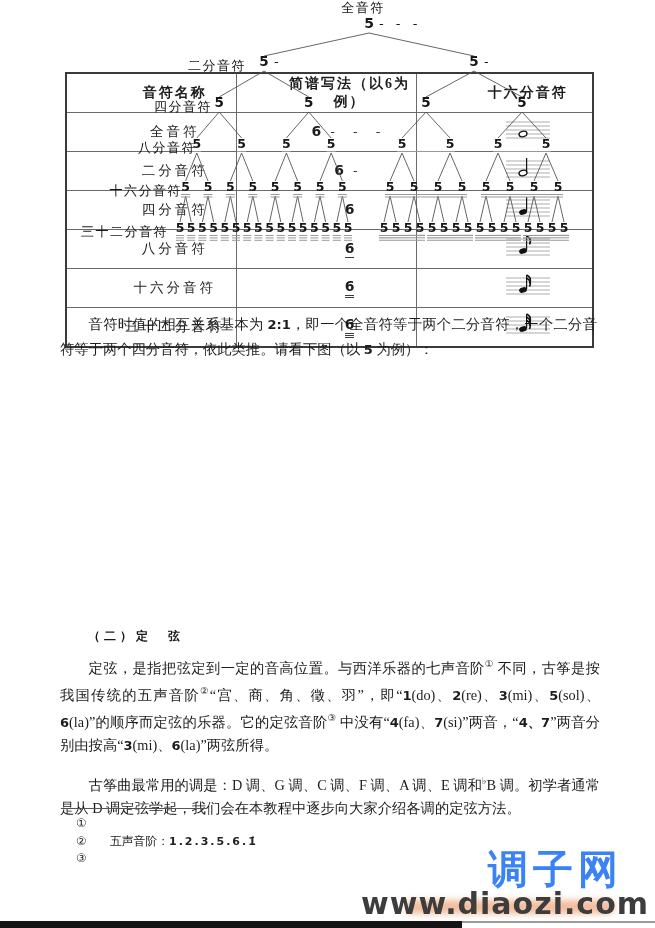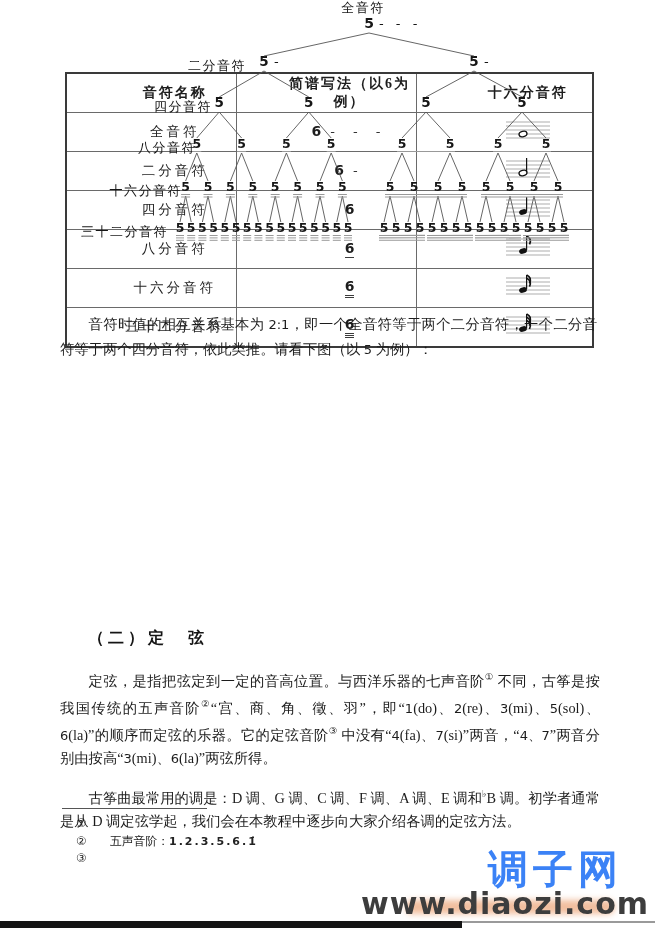--- a/index.html
+++ b/index.html
@@ -15,28 +15,28 @@
   .note-name{letter-spacing:3px;}
   .jp{display:inline-flex;align-items:flex-start;}
   .jpnum{display:inline-flex;flex-direction:column;align-items:center;}
   .jpnum .digit{font-family:"DejaVu Sans",sans-serif;font-weight:bold;font-size:14px;line-height:15px;}
   .jpnum i.ul{display:block;width:9px;height:1px;background:#3c3c3c;margin-top:1px;}
   .jp-dash{font-family:"DejaVu Sans",sans-serif;font-size:13px;color:#333;margin-left:9px;
            letter-spacing:7px;line-height:15px;}
   
   .para{position:absolute;text-align:justify;font-size:14.3px;line-height:25px;color:#1c1c1c;}
   .indent{text-indent:2em;}
-  .para b{font-family:"DejaVu Sans",sans-serif;font-weight:normal;font-size:13px;}
+  .para b{font-family:"DejaVu Sans",sans-serif;font-weight:bold;font-size:13px;}
   .para sup{font-size:9.5px;vertical-align:6px;letter-spacing:0;}
   #para1{left:60px;top:312px;width:537px;}
   
   #tree-svg{position:absolute;left:0;top:0;}
   
   #sec2{position:absolute;left:60px;top:628px;width:540px;}
-  #sec2 h3{margin:0 0 17px 28px;font-size:16px;letter-spacing:4px;color:#151515;}
+  #sec2 h3{margin:0 0 8px 28px;font-size:12px;letter-spacing:4px;color:#151515;}
   #sec2 .para{position:static;line-height:23px;margin:0;}
   #sec2 .p2{margin-top:13px;}
   
   #footnotes{position:absolute;left:62px;top:808px;width:540px;}
   #footnotes .fn-rule{width:145px;height:1px;background:#555;margin-bottom:6px;}
   .fn-item{font-size:11.8px;line-height:17.5px;color:#222;display:flex;}
   .fn-item .fn-marker{width:34px;text-align:left;padding-left:14px;flex:none;}
   .fn-item b{font-family:"DejaVu Sans",sans-serif;font-size:11px;letter-spacing:2px;}
   
   .wm{position:absolute;text-align:right;font-family:"DejaVu Sans",sans-serif;font-weight:bold;}

